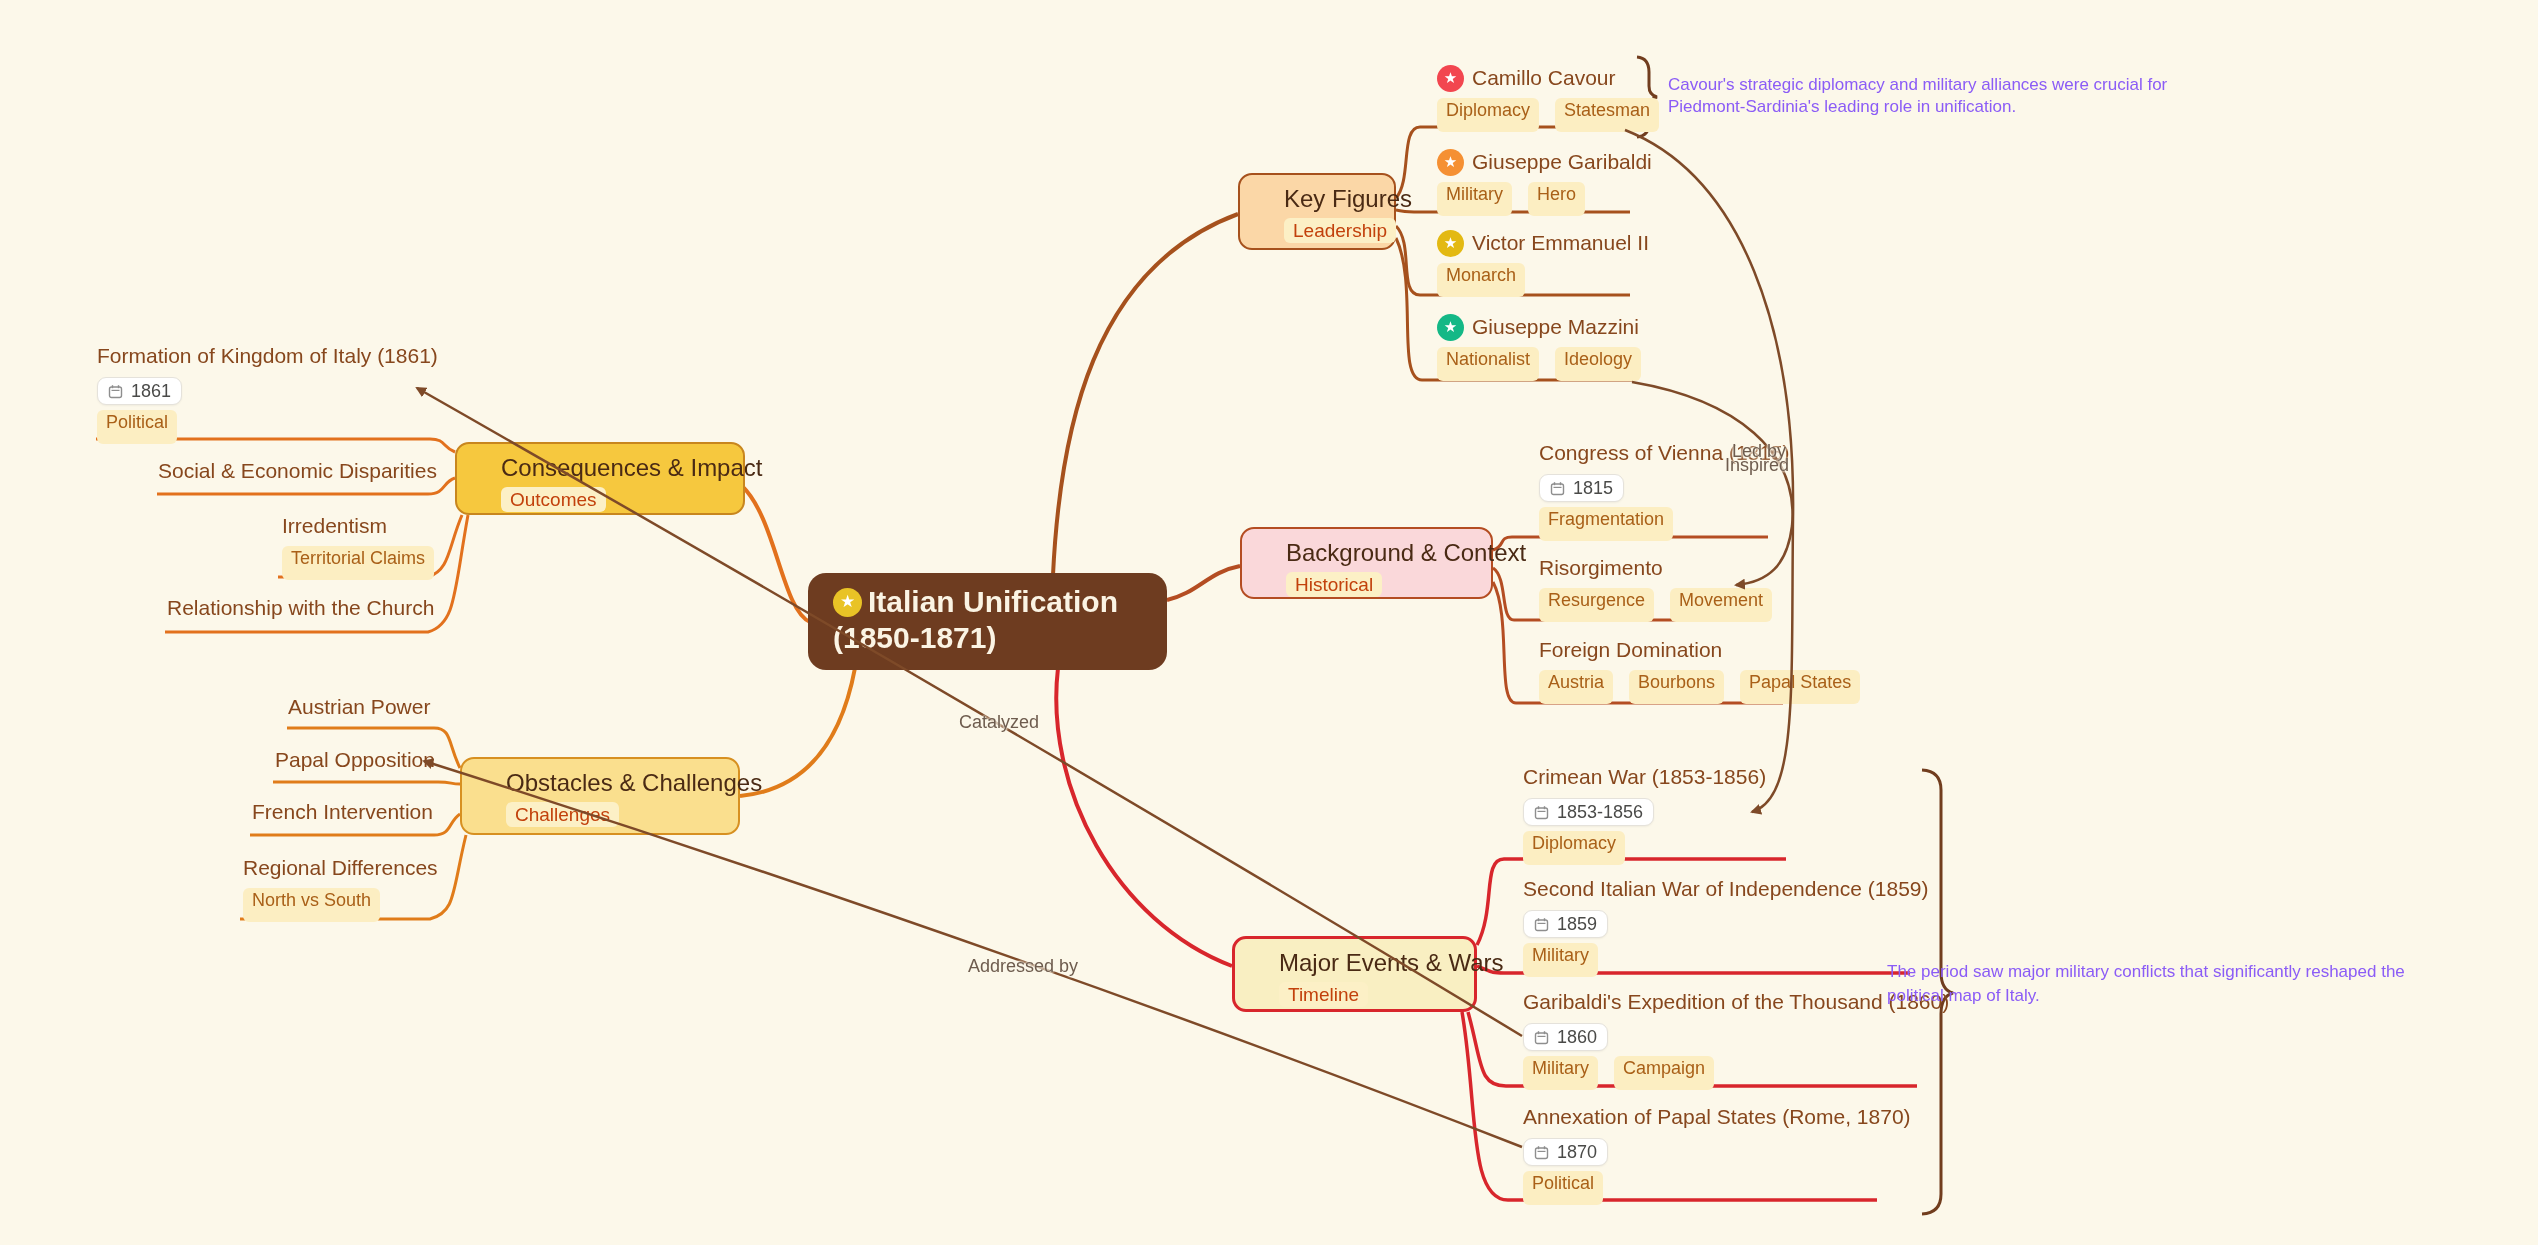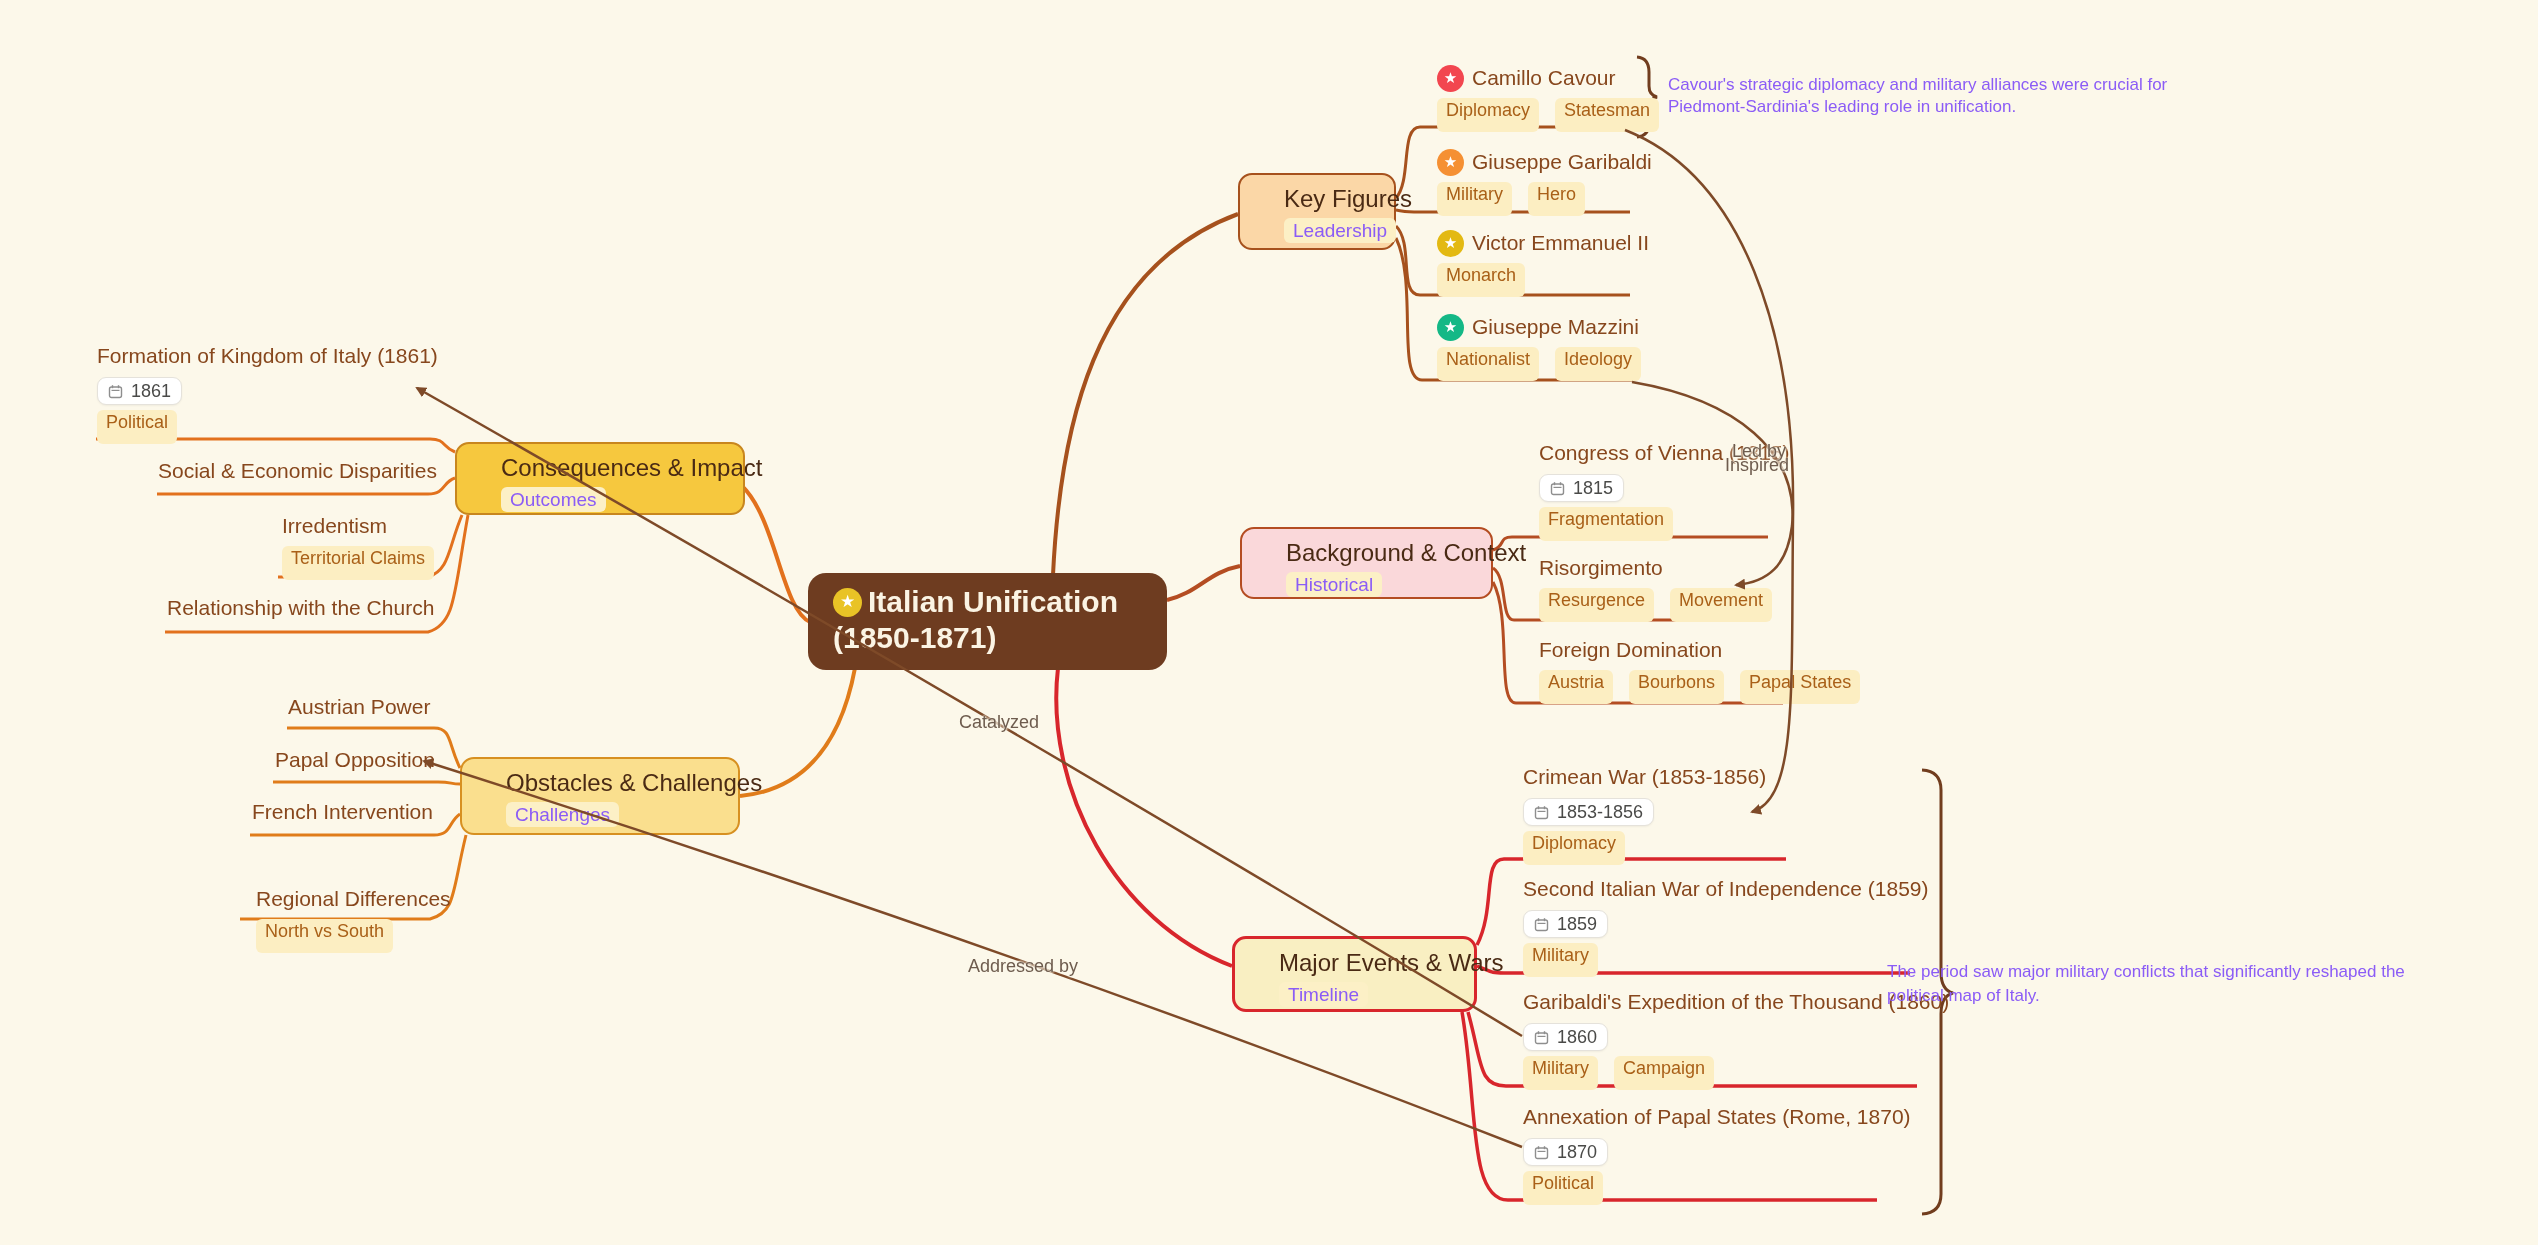--- a/index.html
+++ b/index.html
@@ -5,21 +5,21 @@
   html,body{margin:0;padding:0;background:#FCF8EA;}
   #canvas{position:relative;width:2538px;height:1245px;overflow:hidden;
           font-family:"Liberation Sans","DejaVu Sans",sans-serif;background:#FCF8EA;}
   svg.layer{position:absolute;left:0;top:0;z-index:1;}
   svg.overlay{position:absolute;left:0;top:0;z-index:3;pointer-events:none;}
 
   
   .pnode{position:absolute;z-index:2;border-style:solid;border-width:2.5px;border-radius:14px;
          box-sizing:border-box;padding:10px 0 0 44px;}
   .pnode-title{font-size:24px;color:#4A2A14;line-height:28px;white-space:nowrap;}
-  .ptag{display:inline-block;margin-top:5px;background:#FCF0C6;color:#8b5cf6;font-size:19px;
+  .ptag{display:inline-block;margin-top:5px;background:#FCF0C6;color:#c2410c;font-size:19px;
         line-height:25px;padding:0 9px;border-radius:6px;white-space:nowrap;}
 
   
   .root-node{position:absolute;left:808px;top:573px;width:359px;height:97px;z-index:2;
              background:#6E3C20;border-radius:18px;box-sizing:border-box;padding:11px 0 0 25px;
              color:#FBF4E4;font-weight:bold;font-size:30px;line-height:36px;}
   .root-line1{display:flex;align-items:center;gap:6px;white-space:nowrap;}
   .root-icon{display:inline-flex;align-items:center;justify-content:center;width:29px;height:29px;
              border-radius:50%;background:#E9C326;color:#FFFFFF;font-size:17px;font-weight:normal;flex:0 0 29px;}
 
@@ -334,21 +334,21 @@
         <span class="ctitle">Papal Opposition</span>
       </div>
   </div>
 
   <div class="child" style="left:252px;top:797px;">
     <div class="trow">
         <span class="ctitle">French Intervention</span>
       </div>
   </div>
 
-  <div class="child" style="left:256px;top:853px;margin-top:31px;">
+  <div class="child" style="left:243px;top:853px;">
     <div class="trow">
         <span class="ctitle">Regional Differences</span>
       </div>
     <div class="tags-row">
         <span class="tag">North vs South</span>
       </div>
   </div>
 
   <svg class="overlay" width="2538" height="1245">
     <defs>

